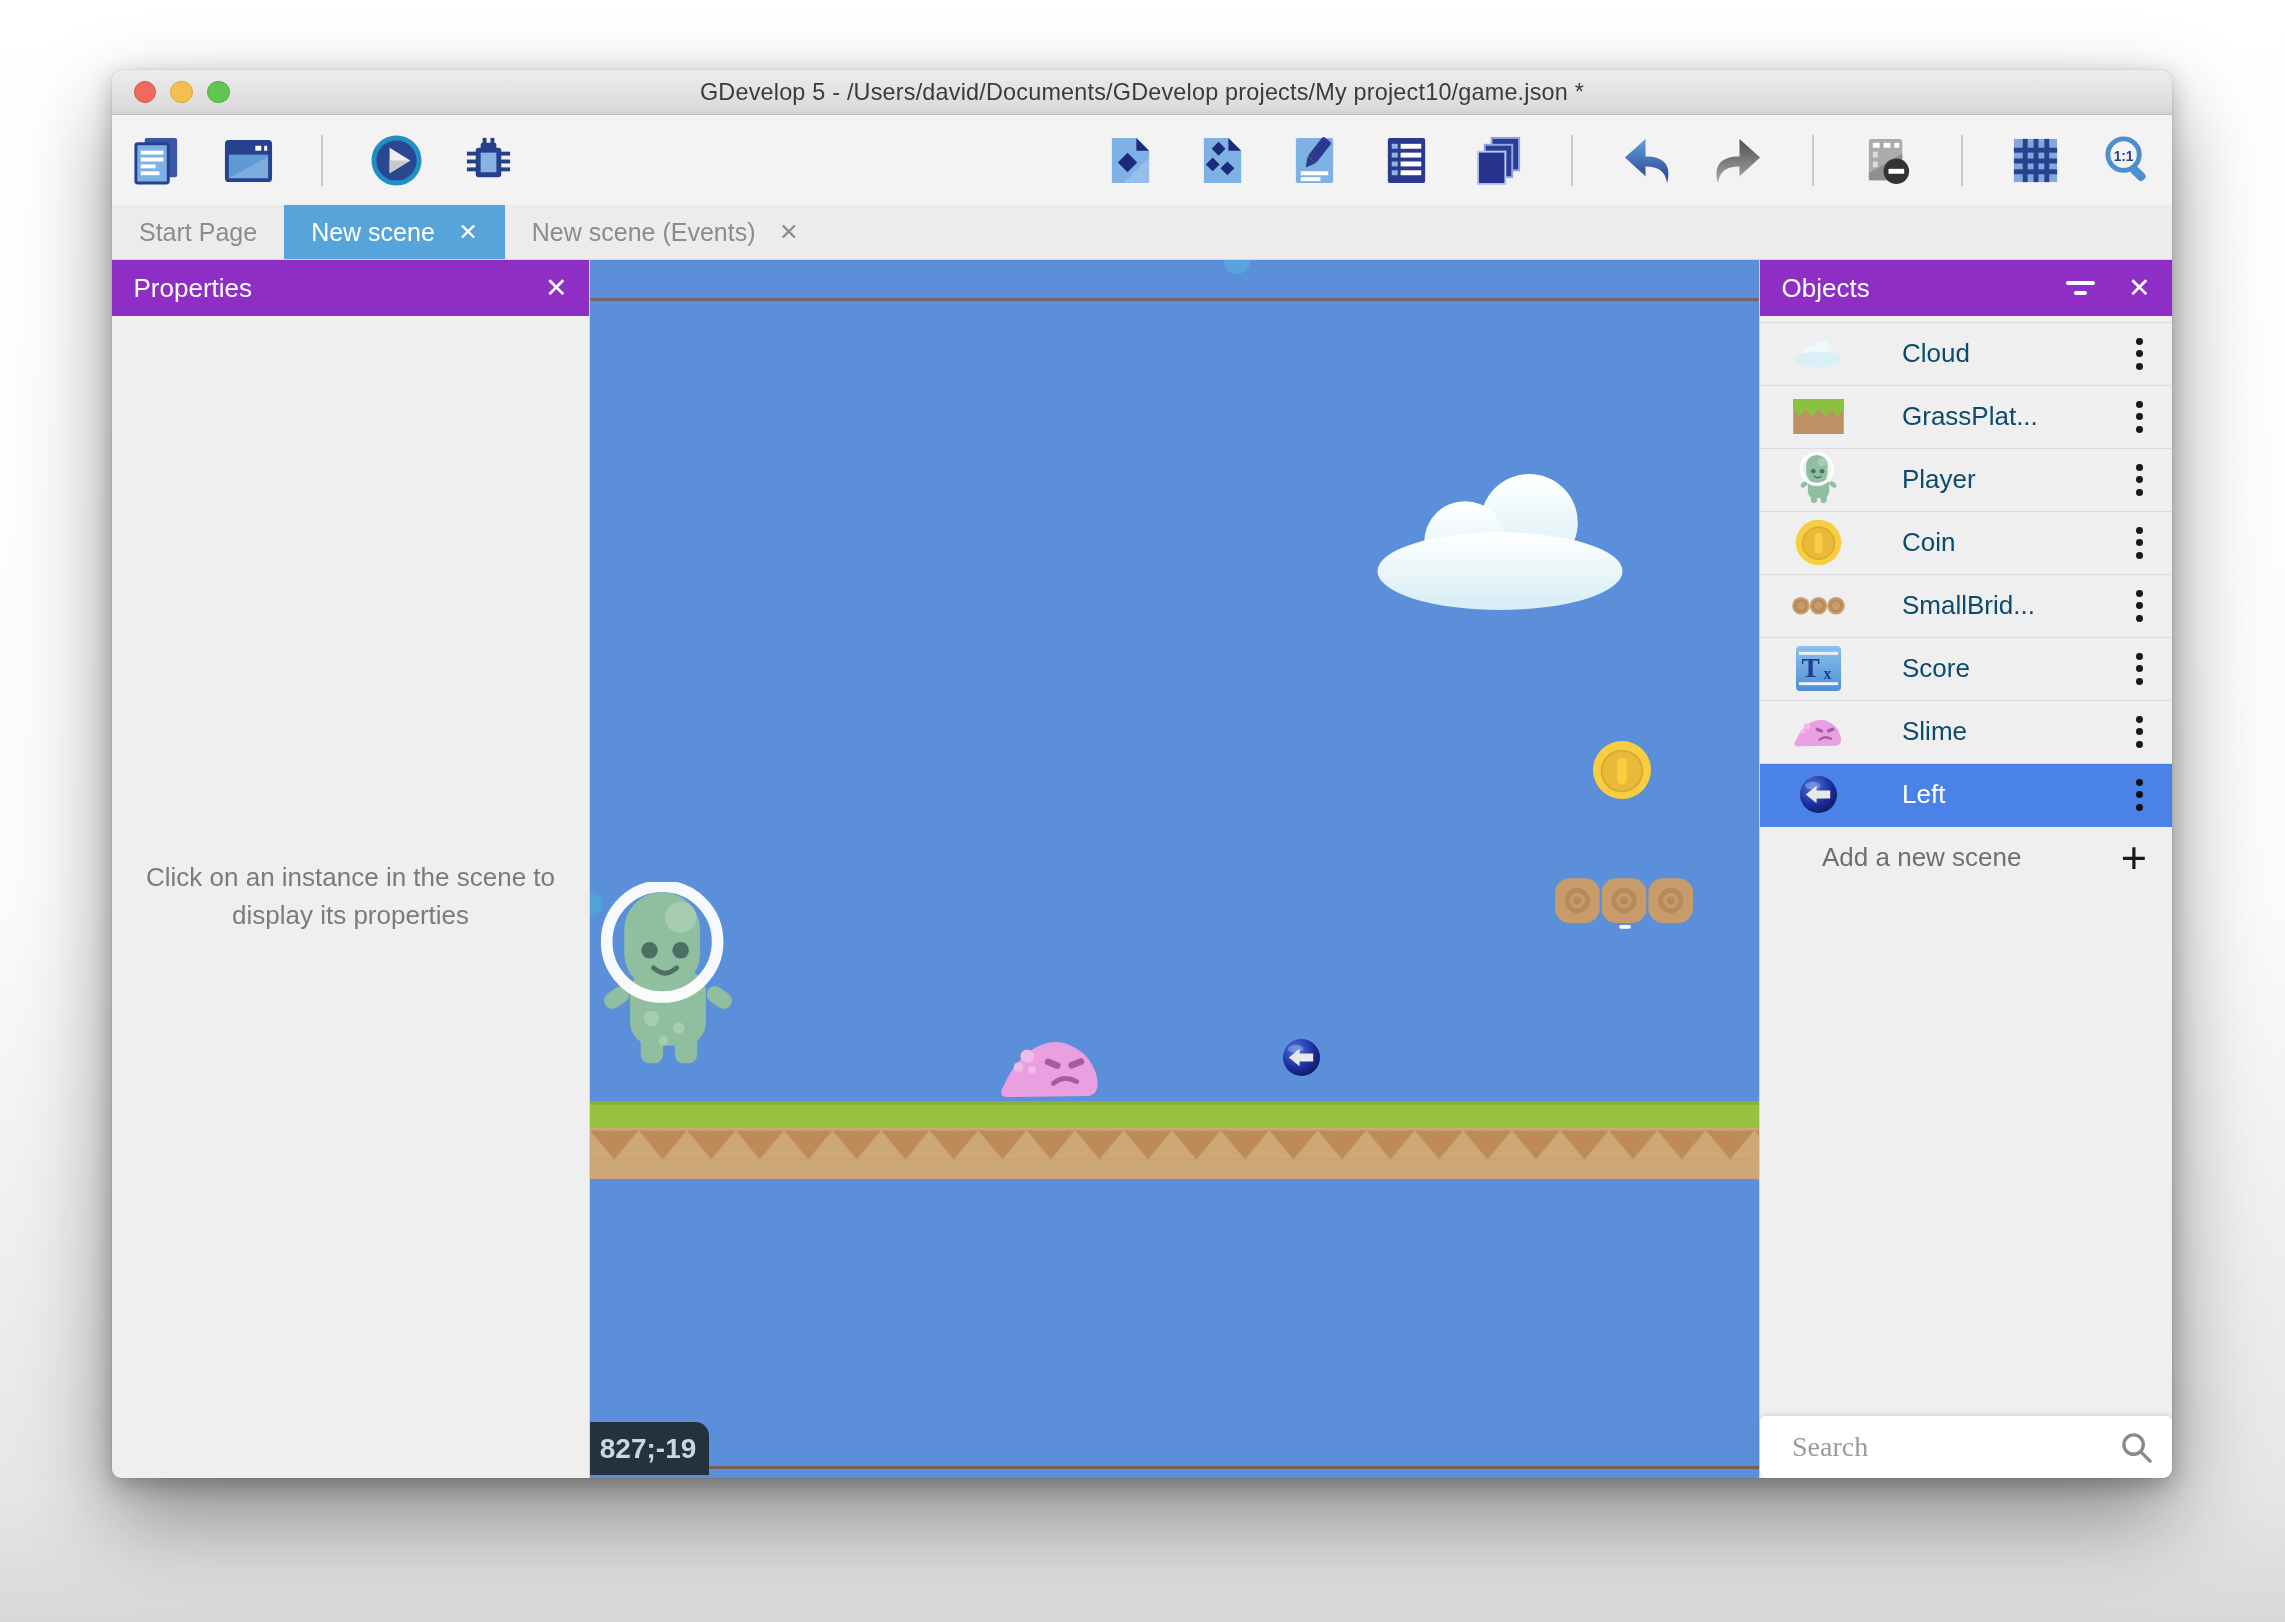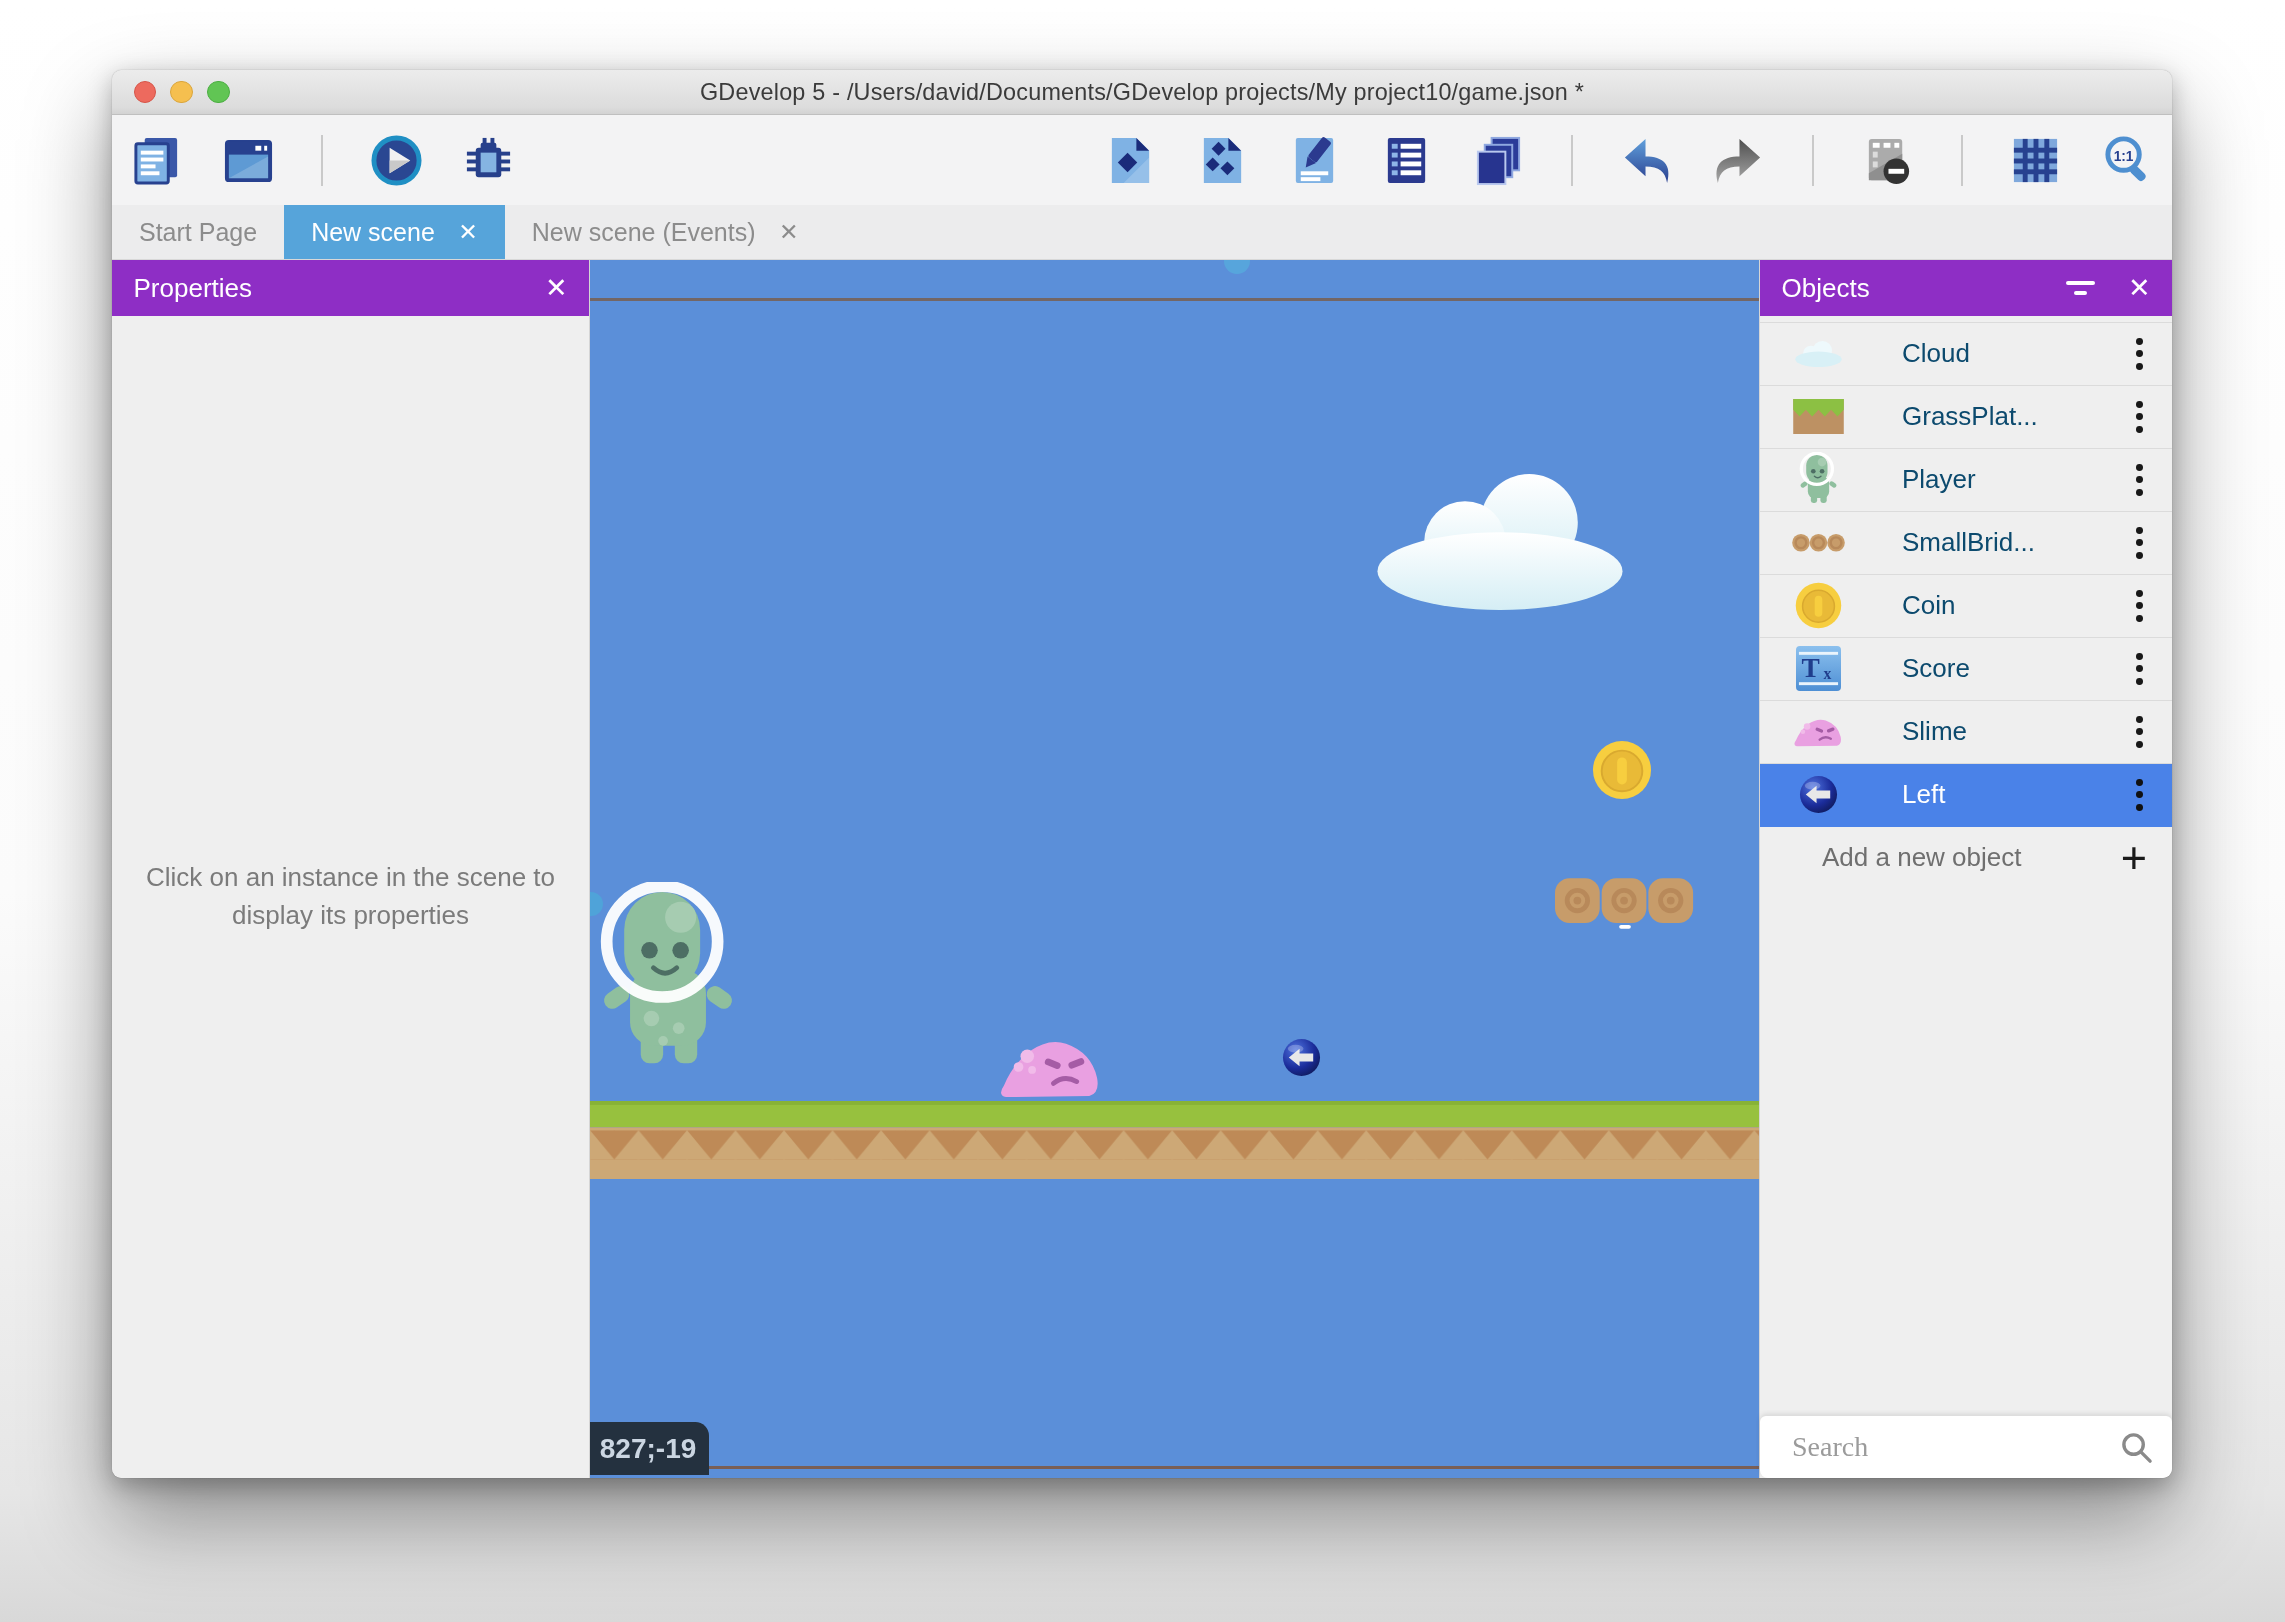--- a/index.html
+++ b/index.html
@@ -462,49 +462,49 @@
           <span class="obj-label">Player</span>
           <button class="kebab">
               <i></i>
               <i></i>
               <i></i>
             </button>
         </div>
 
         <div class="obj-row">
           <span class="icon-box">
+            <svg width="47" height="47" viewBox="0 0 62 62">
+              <circle cx="31" cy="31" r="30" fill="#f7ce3f"></circle>
+              <circle cx="31" cy="32" r="21" fill="#e9ba37"></circle>
+              <circle cx="31" cy="32" r="21" fill="none" stroke="#d9a92f" stroke-width="2"></circle>
+              <rect x="26" y="18" width="10" height="28" rx="5" fill="#f7ce3f"></rect>
+            </svg>
+          </span>
+          <span class="obj-label">Coin</span>
+          <button class="kebab">
+              <i></i>
+              <i></i>
+              <i></i>
+            </button>
+        </div>
+
+        <div class="obj-row">
+          <span class="icon-box">
             <svg width="55" height="19.5" viewBox="0 0 56 20">
               <g>
                 <circle cx="10" cy="10" r="9" fill="#c79c6a"></circle>
                   <circle cx="10" cy="10" r="5.5" fill="none" stroke="#b8895a" stroke-width="2.5"></circle>
                 <circle cx="28" cy="10" r="9" fill="#c79c6a"></circle>
                   <circle cx="28" cy="10" r="5.5" fill="none" stroke="#b8895a" stroke-width="2.5"></circle>
                 <circle cx="46" cy="10" r="9" fill="#c79c6a"></circle>
                   <circle cx="46" cy="10" r="5.5" fill="none" stroke="#b8895a" stroke-width="2.5"></circle>
               </g>
             </svg>
           </span>
           <span class="obj-label">SmallBrid...</span>
-          <button class="kebab">
-              <i></i>
-              <i></i>
-              <i></i>
-            </button>
-        </div>
-
-        <div class="obj-row">
-          <span class="icon-box">
-            <svg width="47" height="47" viewBox="0 0 62 62">
-              <circle cx="31" cy="31" r="30" fill="#f7ce3f"></circle>
-              <circle cx="31" cy="32" r="21" fill="#e9ba37"></circle>
-              <circle cx="31" cy="32" r="21" fill="none" stroke="#d9a92f" stroke-width="2"></circle>
-              <rect x="26" y="18" width="10" height="28" rx="5" fill="#f7ce3f"></rect>
-            </svg>
-          </span>
-          <span class="obj-label">Coin</span>
           <button class="kebab">
               <i></i>
               <i></i>
               <i></i>
             </button>
         </div>
 
         <div class="obj-row">
           <span class="icon-box">
             <svg width="45" height="45" viewBox="0 0 46 46">
@@ -565,21 +565,21 @@
           </span>
           <span class="obj-label">Left</span>
           <button class="kebab">
               <i></i>
               <i></i>
               <i></i>
             </button>
         </div>
 
         <div class="add-row">
-          <span class="add-label">Add a new object</span>
+          <span class="add-label">Add a new scene</span>
           <span class="plus">+</span>
         </div>
       </div>
 
       <div class="right-fill"></div>
 
       <div class="search-box">
         <input type="text" placeholder="Search" style="">
         <svg width="33" height="33" viewBox="0 0 34 34">
           <circle cx="14" cy="14" r="10" fill="none" stroke="#8a8a8a" stroke-width="3.5"></circle>

